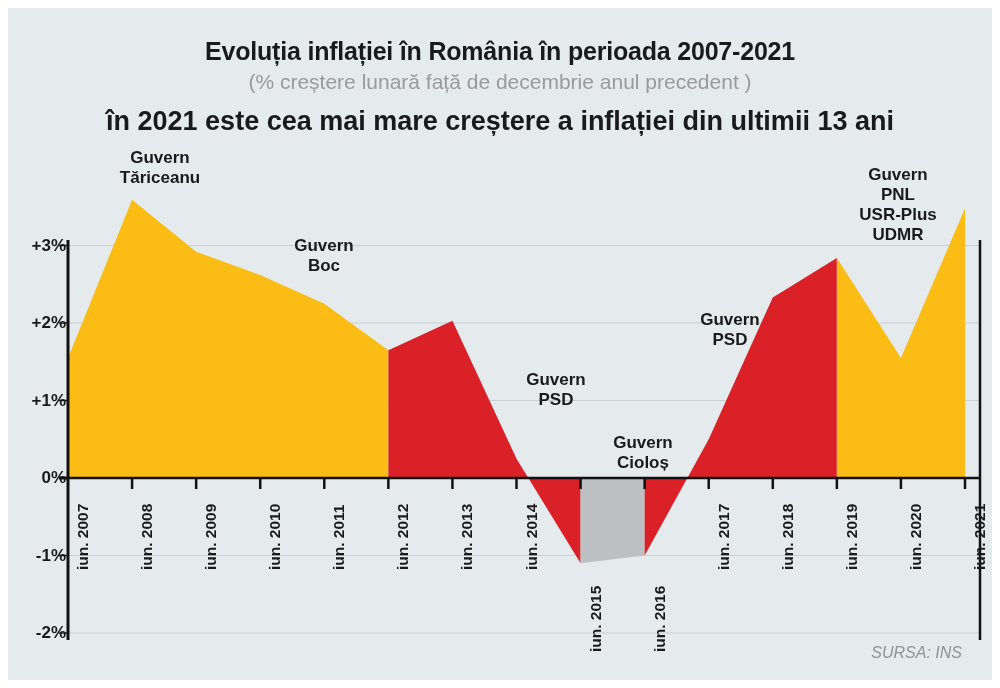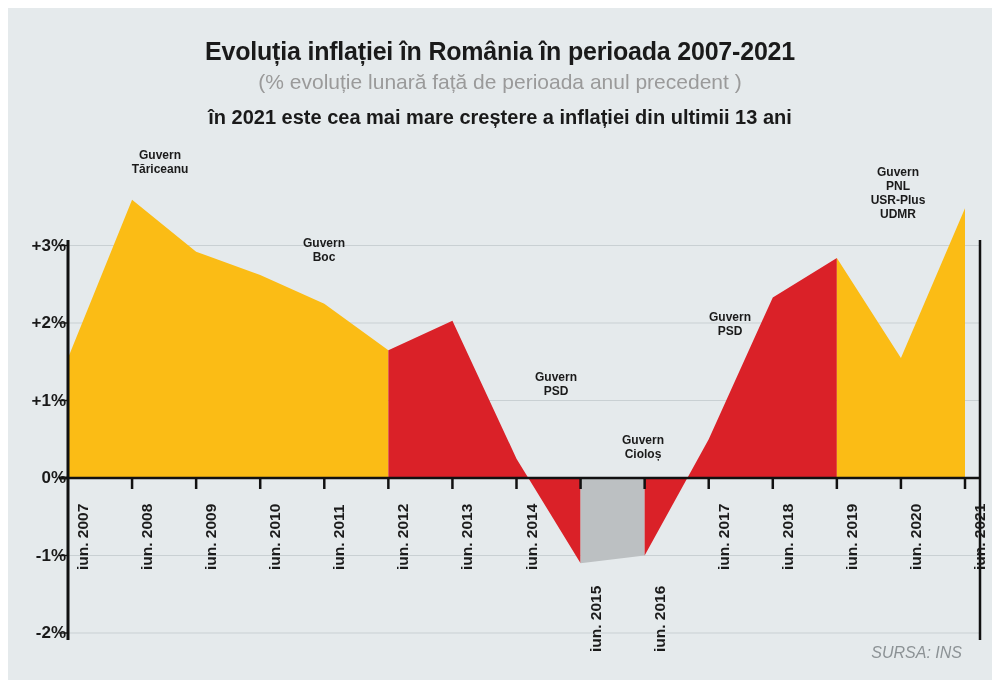--- a/index.html
+++ b/index.html
@@ -47,21 +47,21 @@
     line-height: 1.2;
   }
   .title-sub {
     font-size: 21px;
     font-weight: normal;
     color: #9a9a9a;
     line-height: 1.35;
     margin-top: 2px;
   }
   .title-third {
-    font-size: 20px;
+    font-size: 27px;
     font-weight: bold;
     color: #1a1a1a;
     line-height: 1.3;
     margin-top: 8px;
   }
 
   
   #plot-area {
     position: absolute;
     left: 0;
@@ -101,21 +101,21 @@
     font-weight: bold;
     color: #1a1a1a;
     white-space: nowrap;
     transform-origin: left top;
     transform: rotate(-90deg);
   }
 
   
   .annot {
     position: absolute;
-    font-size: 12px;
+    font-size: 17px;
     font-weight: bold;
     color: #1a1a1a;
     text-align: center;
     line-height: 1.18;
     white-space: pre-line;
   }
 
   
   #source {
     position: absolute;
@@ -128,21 +128,21 @@
   }
 </style>
 </head>
 <body>
 
 <div id="page">
   <div id="card">
 
     <div id="title-block">
       <div class="title-main">Evoluția inflației în România în perioada 2007-2021</div>
-      <div class="title-sub">(% evoluție lunară față de perioada anul precedent )</div>
+      <div class="title-sub">(% creștere lunară față de decembrie anul precedent )</div>
       <div class="title-third">în 2021 este cea mai mare creștere a inflației din ultimii 13 ani</div>
     </div>
 
     <div id="plot-area">
       <svg id="plot-svg" width="984" height="672">
         <g id="gridlines">
             <line x1="60" x2="972" y1="237.5" y2="237.5" stroke="#c9d0d3" stroke-width="1"></line>
             <line x1="60" x2="972" y1="315" y2="315" stroke="#c9d0d3" stroke-width="1"></line>
             <line x1="60" x2="972" y1="392.5" y2="392.5" stroke="#c9d0d3" stroke-width="1"></line>
             <line x1="60" x2="972" y1="470" y2="470" stroke="#111111" stroke-width="1.2"></line>

